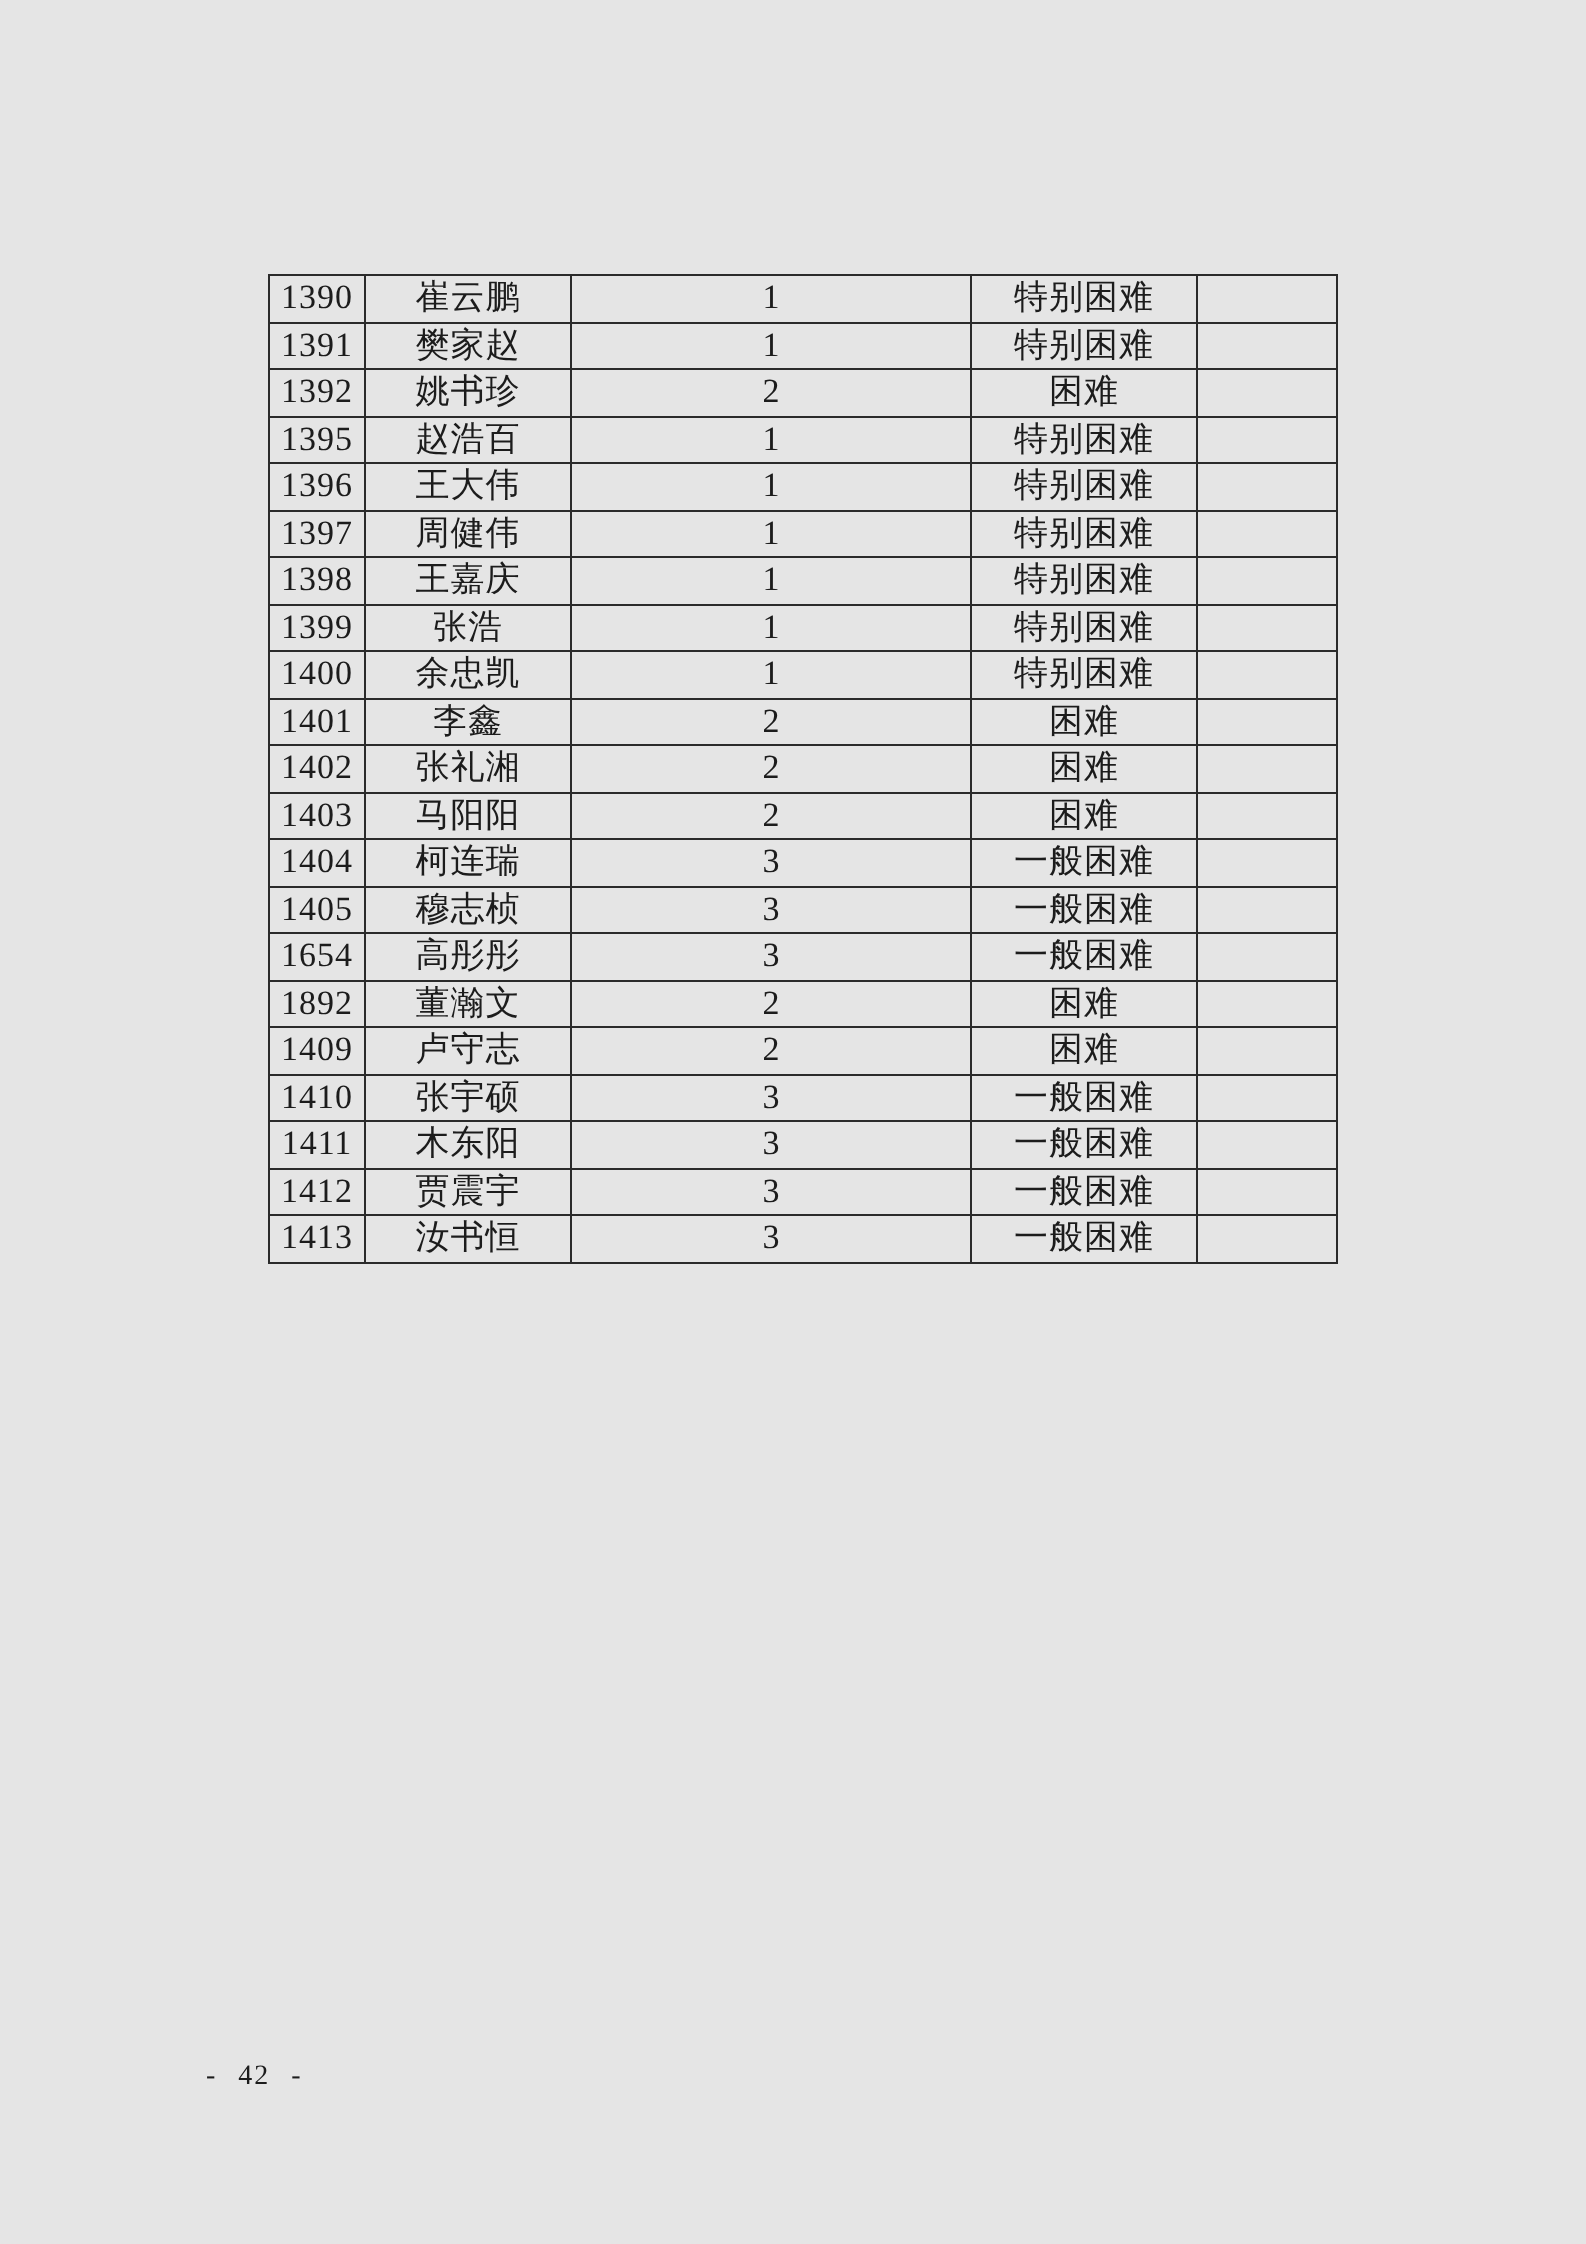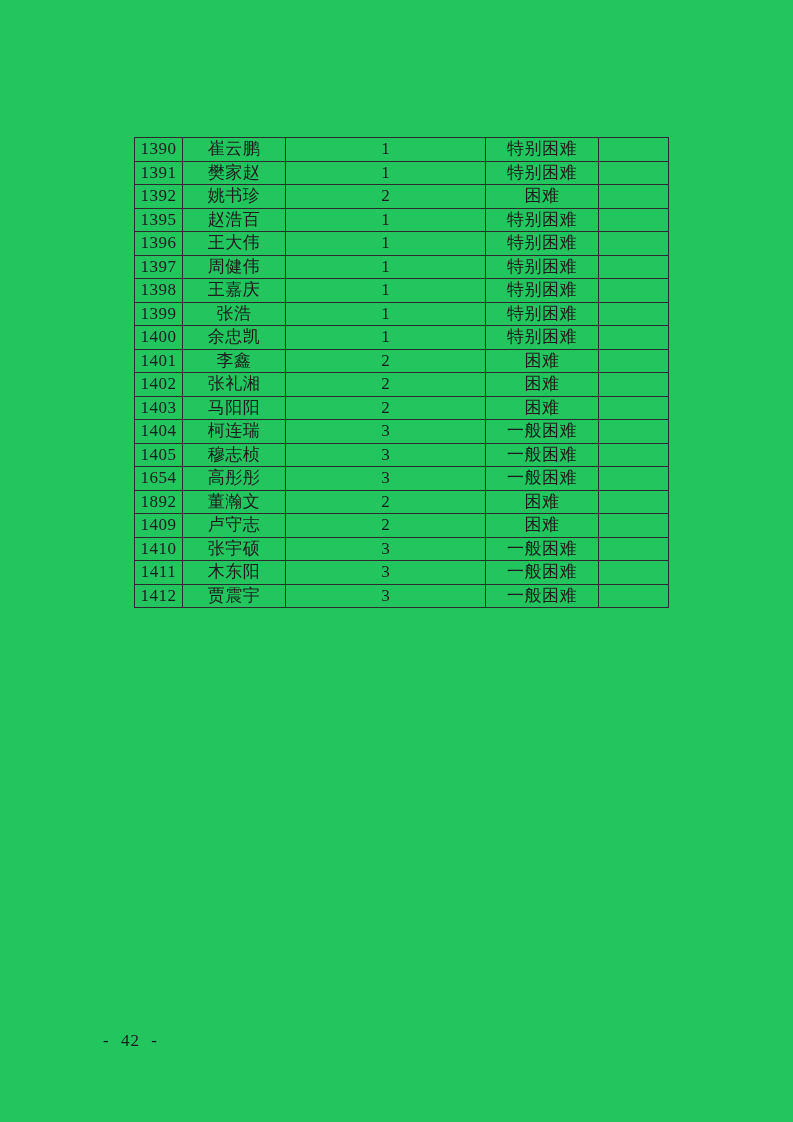--- a/index.html
+++ b/index.html
@@ -11,21 +11,21 @@
     height: 1122px;
     background: #ffffff;
     position: relative;
     font-family: "Liberation Serif", "DejaVu Serif", serif;
     color: #1c1c1c;
     overflow: hidden;
   }
   .page {
     position: absolute;
     inset: 0;
-    background: #22c55e;
+    background: #e5e5e5;
   }
   table.roster-table {
     position: absolute;
     left: 134px;
     top: 137px;
     width: 534px;
     border-collapse: collapse;
     table-layout: fixed;
   }
   table.roster-table td {
@@ -41,21 +41,21 @@
   }
   td.c-serial { letter-spacing: 0.5px; }
   td.c-name   { letter-spacing: 0.5px; }
   td.c-count  { }
   td.c-diff   { letter-spacing: 0.5px; }
   td.c-remark { }
   .page-number {
     position: absolute;
     left: 103px;
     top: 1031px;
-    font-size: 17px;
+    font-size: 14px;
     letter-spacing: 1px;
     word-spacing: 6px;
     color: #1c1c1c;
   }
 </style>
 </head>
 <body>
 
 <div class="page">
 
@@ -201,18 +201,25 @@
     <td class="c-diff">一般困难</td>
     <td class="c-remark"></td>
   </tr>
         <tr>
     <td class="c-serial">1412</td>
     <td class="c-name">贾震宇</td>
     <td class="c-count">3</td>
     <td class="c-diff">一般困难</td>
     <td class="c-remark"></td>
   </tr>
+        <tr>
+    <td class="c-serial">1413</td>
+    <td class="c-name">汝书恒</td>
+    <td class="c-count">3</td>
+    <td class="c-diff">一般困难</td>
+    <td class="c-remark"></td>
+  </tr>
       </tbody>
   </table>
 
   <div class="page-number">- 42 -</div>
 
 </div>
 
 </body></html>

